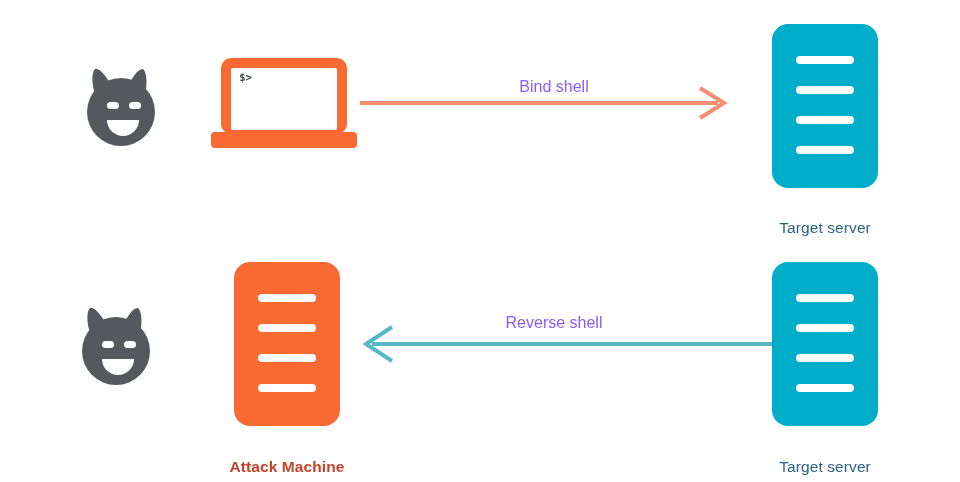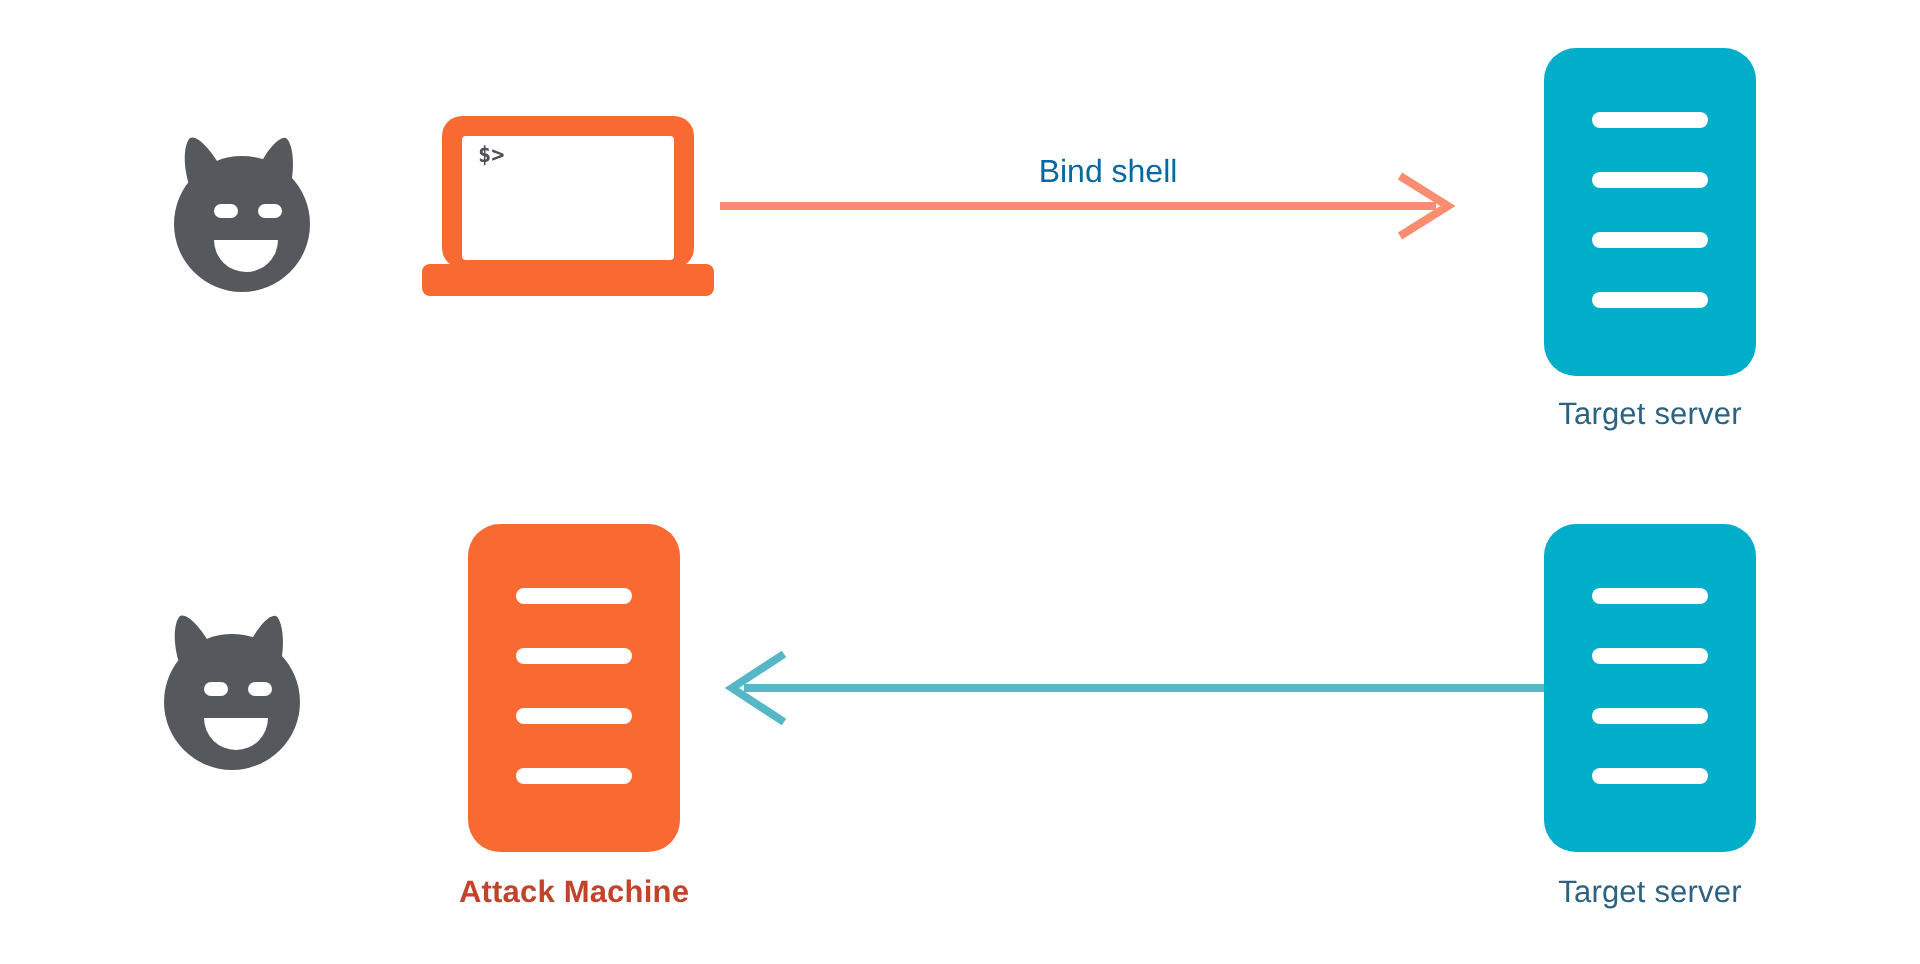--- a/index.html
+++ b/index.html
@@ -50,36 +50,37 @@
   }
 
   
   .node-label {
     position: absolute;
     font-size: 15.5px;
     font-weight: 400;
     letter-spacing: 0.1px;
     white-space: nowrap;
     text-align: center;
+    margin-top: 20px;
   }
   .label-target {
     color: #2c6383;
   }
   .label-attack {
     color: #c2432a;
   }
 
   
   .flow-arrow {
     position: absolute;
   }
   .arrow-label {
     position: absolute;
     font-size: 16px;
-    color: #0369a1;
+    color: #8b5cf6;
     white-space: nowrap;
     text-align: center;
   }
 
   
   #attacker-top        { left: 85px;  top: 60px; }
   #laptop-node         { left: 209px; top: 54px; }
   #server-top          { left: 772px; top: 24px; }
   #label-server-top    { left: 718px; top: 199px; width: 214px; }
 
@@ -167,20 +168,21 @@
     </svg>
   </div>
   <div class="node-label label-attack" id="label-attack-machine">Attack Machine</div>
 
   <div class="flow-arrow" id="arrow-reverse">
     <svg width="414" height="38" viewBox="0 0 414 38" xmlns="http://www.w3.org/2000/svg">
       <line x1="12" y1="19" x2="414" y2="19" stroke="#56b8c7" stroke-width="4"></line>
       <polyline points="32,2 6,19 32,36" fill="none" stroke="#56b8c7" stroke-width="4" stroke-linecap="butt" stroke-linejoin="miter"></polyline>
     </svg>
   </div>
+  <div class="arrow-label" id="label-reverse">Reverse shell</div>
 
   <div class="node" id="server-bottom">
     <svg class="server-icon" viewBox="0 0 106 164" xmlns="http://www.w3.org/2000/svg">
       <rect x="0" y="0" width="106" height="164" rx="16" ry="16" fill="#00aec9"></rect>
       <rect x="24" y="32" width="58" height="8" rx="4" fill="#ffffff"></rect>
       <rect x="24" y="62" width="58" height="8" rx="4" fill="#ffffff"></rect>
       <rect x="24" y="92" width="58" height="8" rx="4" fill="#ffffff"></rect>
       <rect x="24" y="122" width="58" height="8" rx="4" fill="#ffffff"></rect>
     </svg>
   </div>

